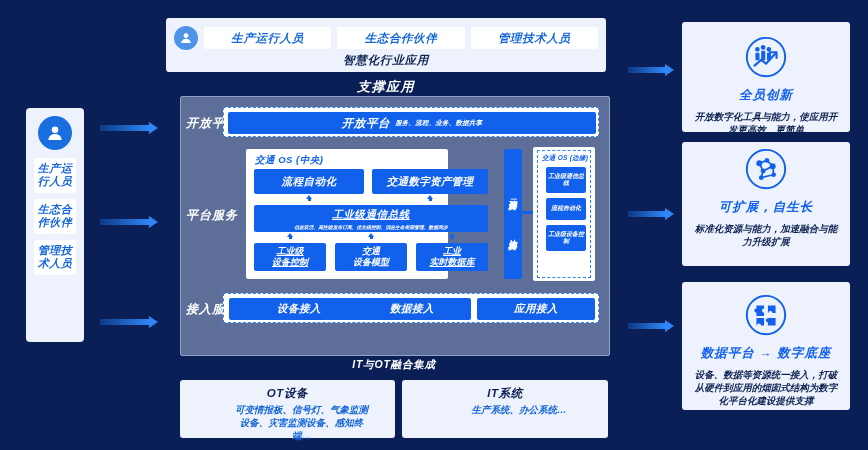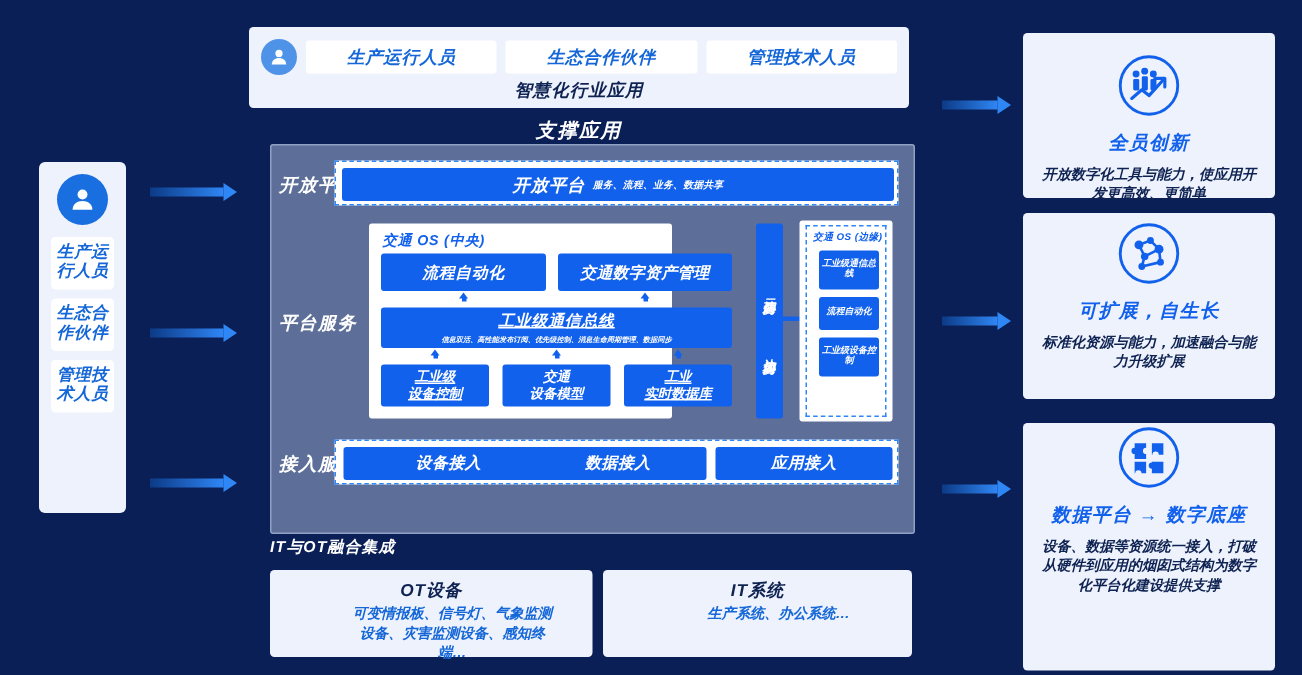--- a/index.html
+++ b/index.html
@@ -152,42 +152,42 @@
   #edge-connector{position:absolute;left:341px;top:114px;width:14px;height:3px;background:#1161ec;}
 
   
   #access-box{left:42px;top:196px;width:376px;height:30px;}
   .access-btn{position:absolute;top:4px;height:22px;font-size:10.5px;letter-spacing:.5px;}
   #acc-device{left:5px;width:140px;}
   #acc-data{left:129px;width:118px;}
   #acc-app{left:253px;width:118px;}
 
   #it-ot-caption{
-    position:absolute;left:180px;top:358px;width:428px;text-align:left;
+    position:absolute;left:180px;top:358px;width:428px;text-align:center;
     color:#ffffff;font-size:10.5px;font-weight:bold;font-style:italic;letter-spacing:.8px;
   }
 
   
   .bottom-box{
     position:absolute;top:380px;height:58px;background:#eef2fc;border-radius:3px;
     box-sizing:border-box;padding-top:6px;text-align:center;
   }
   #ot-box{left:180px;width:215px;}
   #it-box{left:402px;width:206px;}
   .bottom-title{color:#0f2353;font-size:11.5px;font-weight:bold;font-style:italic;letter-spacing:.6px;}
   .bottom-desc{color:#1567d8;font-size:9.5px;font-weight:bold;font-style:italic;line-height:13px;padding:2px 27px 0;margin-left:28px;}
 
   
   .side-card{
     position:absolute;left:682px;width:168px;background:#eef2fc;border-radius:3px;
     box-sizing:border-box;display:flex;flex-direction:column;align-items:center;
   }
   #card-1{top:22px;height:110px;padding-top:12px;}
   #card-2{top:142px;height:124px;padding-top:4px;}
-  #card-3{top:282px;height:165px;padding-top:0;}
+  #card-3{top:282px;height:128px;padding-top:10px;}
   .card-icon{width:46px;height:46px;flex:0 0 auto;}
   .card-title{color:#1161ec;font-size:12.5px;font-weight:bold;font-style:italic;letter-spacing:1px;margin-top:7px;}
   .card-desc{color:#0f2353;font-size:9.5px;font-weight:bold;font-style:italic;line-height:13px;text-align:center;padding:6px 12px 0;}
 </style>
 </head>
 <body>
 
 <div class="stage">
 
   <div id="left-personas">

